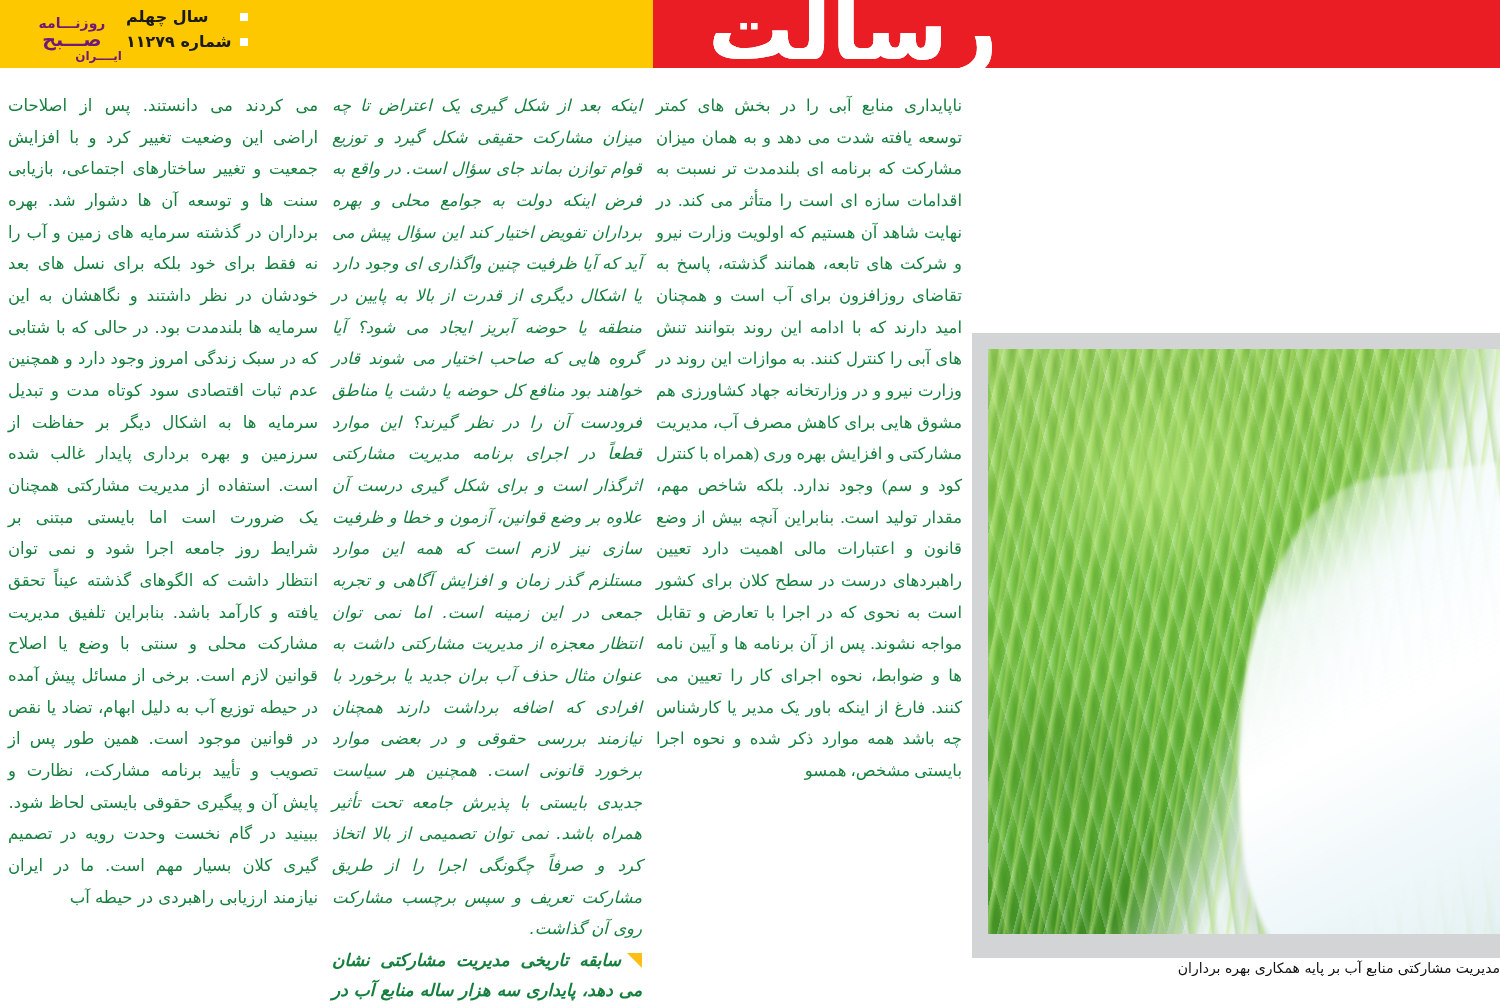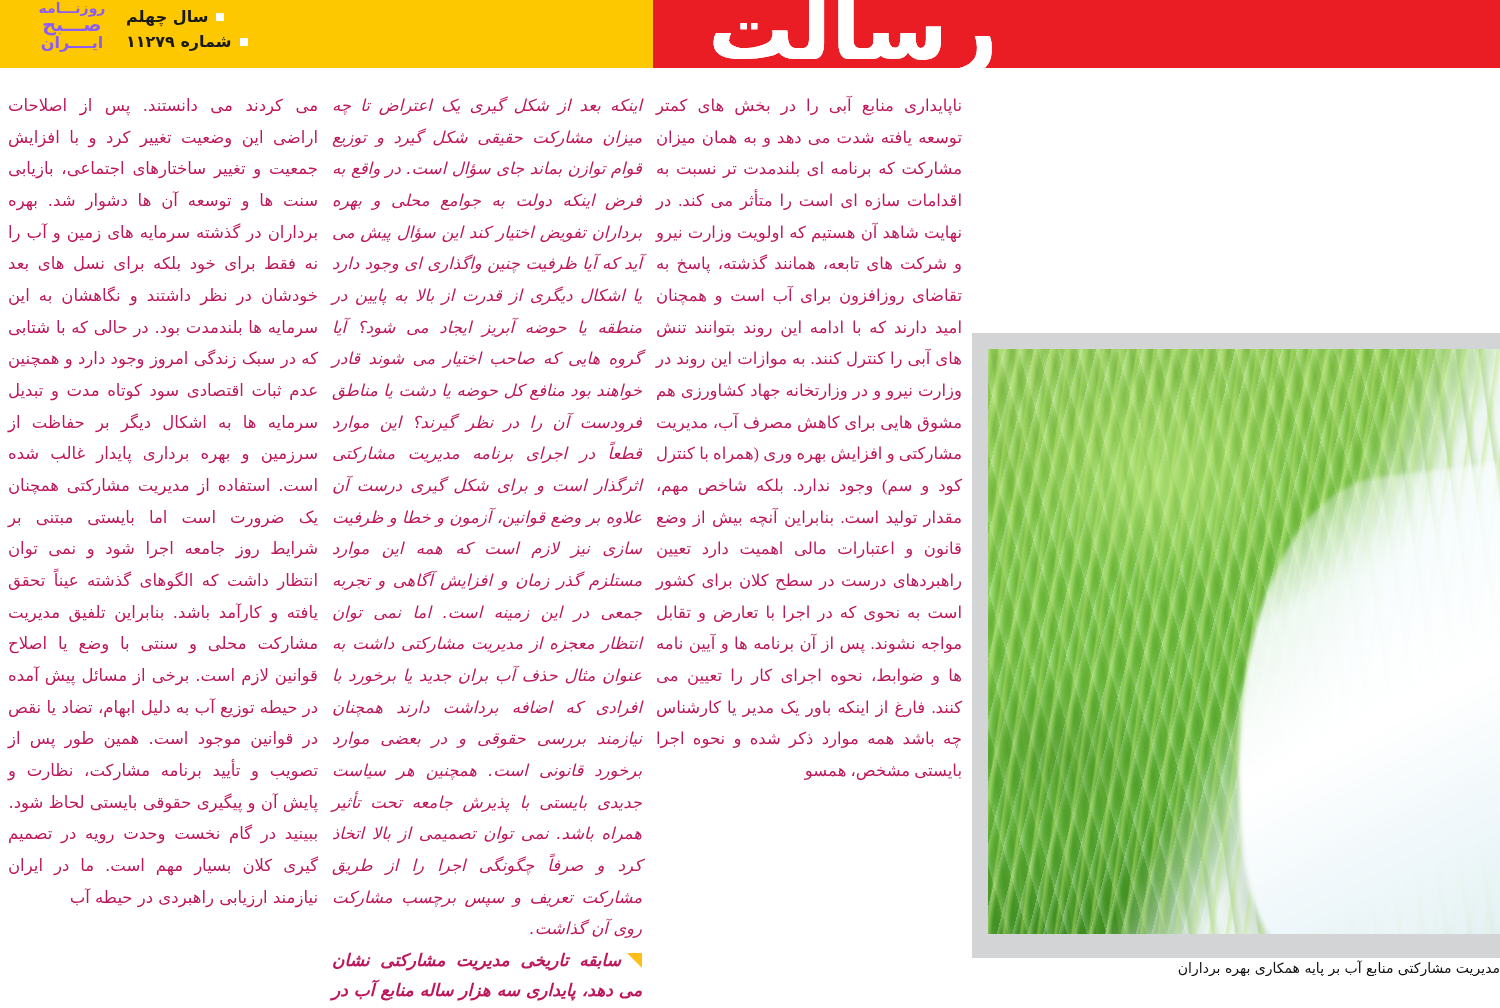--- a/index.html
+++ b/index.html
@@ -29,35 +29,35 @@
     direction:rtl;
     white-space:nowrap;
     text-shadow:0 0 0 #fff;
   }
 
   .issue-block {
     position:absolute; left:126px; top:5px;
     direction:rtl; text-align:right;
     line-height:1.55;
   }
-  .issue-line { display:flex; align-items:center; gap:8px; justify-content:flex-end; }
+  .issue-line { display:flex; align-items:center; gap:8px; justify-content:space-between; }
   .issue-line .txt {
     font-size:16px; font-weight:700; color:#1a1a1a;
     direction:rtl; white-space:nowrap;
   }
   .bullet-sq { width:8px; height:8px; background:#ffffff; display:inline-block; flex:none; }
 
   .paper-sub {
-    position:absolute; left:22px; top:1px;
+    position:absolute; left:22px; top:16px;
     width:100px; text-align:center; direction:rtl;
-    color:#8b5cf6; line-height:1.02;
+    color:#701a75; line-height:1.02;
   }
   .paper-sub .l1 { font-size:14px; font-weight:700; letter-spacing:1px; }
   .paper-sub .l2 { font-size:19px; font-weight:700; letter-spacing:4px; }
-  .paper-sub .l3 { font-size:16px; font-weight:700; letter-spacing:5px; }
+  .paper-sub .l3 { font-size:12px; font-weight:700; letter-spacing:5px;text-align:right; }
 
   
   .headline {
     position:absolute; top:96px; left:0; width:1500px;
     text-align:left; direction:rtl;
     font-size:116px; font-weight:700; color:#000;
     line-height:1.3; white-space:nowrap;
     padding-left:0; padding-right:0;
     overflow:hidden;
   }
@@ -100,21 +100,21 @@
     background:
       repeating-linear-gradient(98deg, rgba(255,255,255,0.0) 0px, rgba(255,255,255,0.0) 10px, rgba(190,230,120,0.45) 12px, rgba(255,255,255,0.0) 17px),
       repeating-linear-gradient(82deg, rgba(255,255,255,0.0) 0px, rgba(255,255,255,0.0) 14px, rgba(120,185,60,0.3) 16px, rgba(255,255,255,0.0) 23px);
     filter:blur(0.6px);
   }
 
   
   .col {
     position:absolute; top:90px;
     direction:rtl; text-align:justify;
-    color:#be185d;
+    color:#15803d;
     font-family:"DejaVu Sans","Liberation Sans",sans-serif;
     font-size:16.5px;
     line-height:1.92;
     text-align-last:right;
   }
   .col p { margin:0 0 0 0; text-align:justify; }
   .col-left   { left:8px;   width:310px;  height:918px; }
   .col-mid    { left:332px; width:310px;  height:918px;font-style:italic; }
   .col-right  { left:656px; width:306px;  height:918px;font-family:Liberation Serif, serif; }
 

